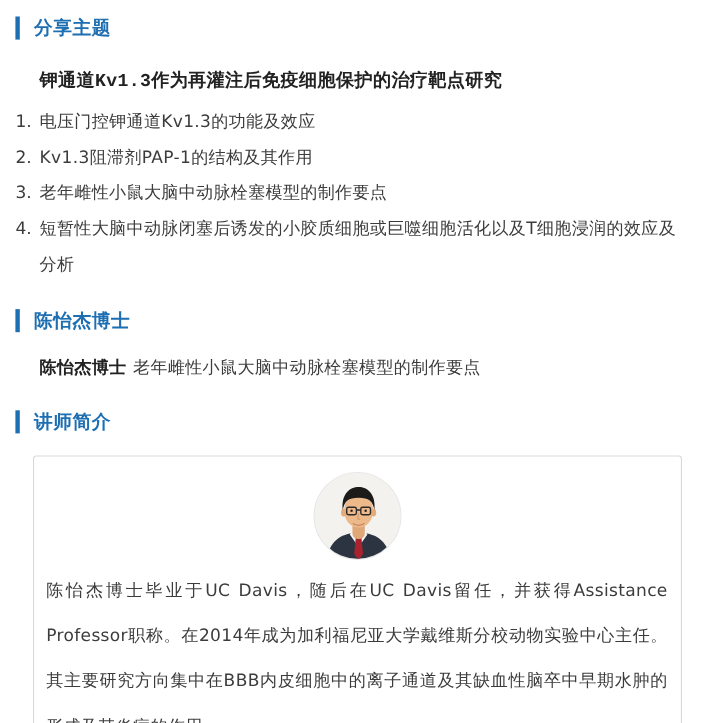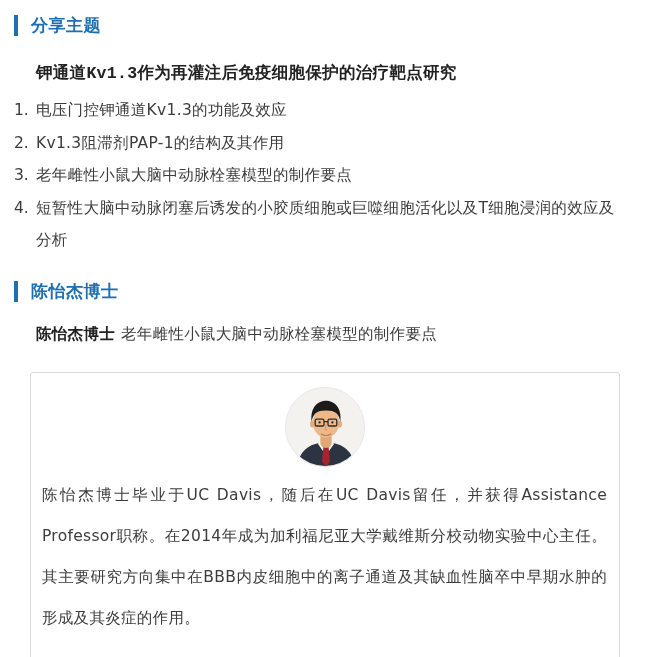--- a/index.html
+++ b/index.html
@@ -152,20 +152,24 @@
     <div class="sec-header">
       <span class="bar"></span>
       <h2>陈怡杰博士</h2>
     </div>
     <p class="speaker-line">
       <span class="name">陈怡杰博士</span><span>老年雌性小鼠大脑中动脉栓塞模型的制作要点</span>
     </p>
   </section>
 
   <section class="sec-bio">
+    <div class="sec-header">
+      <span class="bar"></span>
+      <h2>讲师简介</h2>
+    </div>
 
     <div class="bio-card">
       <div class="avatar-wrap">
         <div class="avatar">
           <svg viewBox="0 0 100 100" width="80" height="80">
 
             <rect x="0" y="0" width="100" height="100" fill="#f3f2ef"></rect>
 
             <path d="M14,100 C16,76 32,68 50,68 C68,68 84,76 86,100 Z" fill="#2b3440"></path>
 

